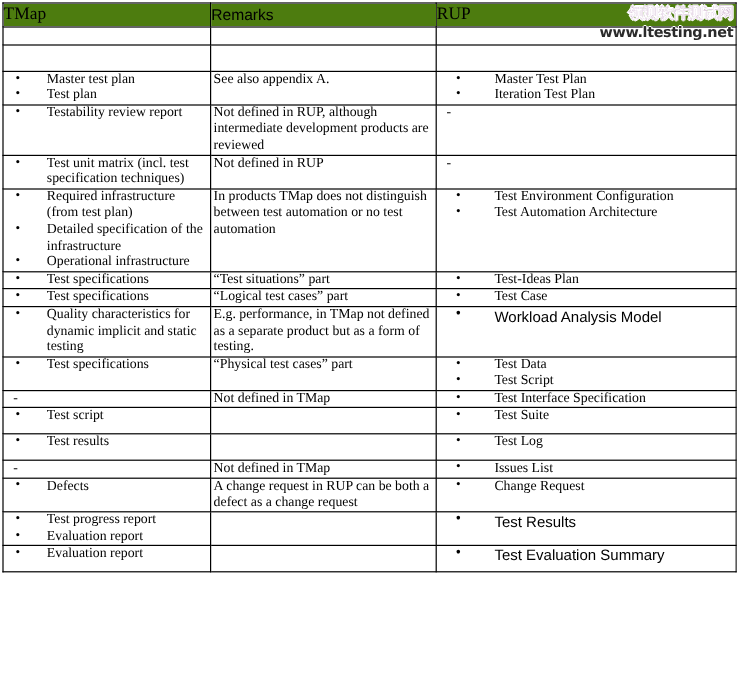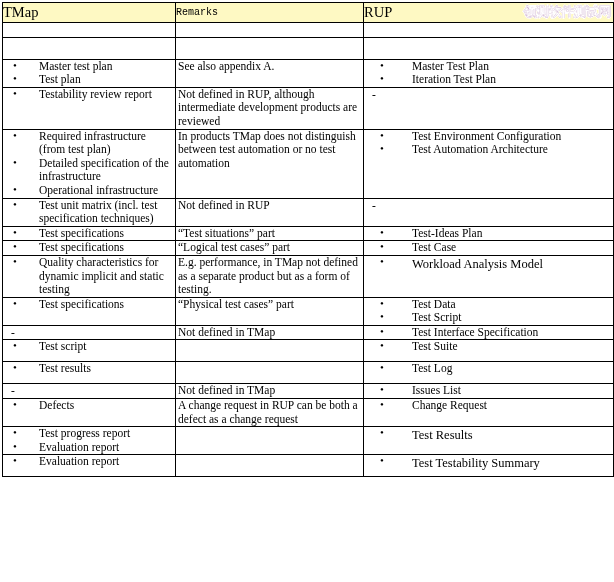--- a/index.html
+++ b/index.html
@@ -30,31 +30,31 @@
     font-weight: normal;
     text-align: left;
   }
 
   col.c-tmap   { width: 173px; }
   col.c-rem    { width: 188px; }
   col.c-rup    { width: 250px; }
 
   
   thead th {
-    background: #fef9c3;
+    background: #4d7c0f;
     height: 19px;
     font-size: 14.5px;
     line-height: 19px;
     padding: 0 0 0 8px;
     border: 1px solid #000000;
     white-space: nowrap;
     position: relative;
   }
   th.head-serif  { font-family: "Liberation Serif", "DejaVu Serif", serif; }
-  th.head-sans   { font-family: Liberation Mono, monospace; font-weight: bold; font-size: 10px; }
+  th.head-sans   { font-family: Liberation Sans, sans-serif; font-weight: bold; font-size: 13px; }
 
   
   td.cell {
     font-size: 11.5px;
     line-height: 13.6px;
     padding: 2px 3px 3px 3px;
   }
   td.cell.tmap { padding-left: 0; }
   td.cell.rup  { padding-left: 0; }
 
@@ -93,39 +93,39 @@
     padding: 0 2px 0 2px;
     font-family: Liberation Serif, serif;
   }
 
   
   .sans {
     font-family: "Liberation Sans", "DejaVu Sans", sans-serif;
     font-size: 12.5px;
     line-height: 16px;
   }
-  td.rup ul.bl > li.sans { line-height: 16px; font-family: Liberation Serif, serif; }
+  td.rup ul.bl > li.sans { line-height: 16px; }
 
   
   td.empty { height: 11px; }
   td.empty2 { height: 21px; }
 
   
   #watermark {
     position: absolute;
     right: 3px;
     top: 3px;
     width: 136px;
     text-align: right;
     pointer-events: none;
     z-index: 5;
   }
   #watermark .wm-cn {
     display: block;
-    font-family: Liberation Serif, serif;
+    font-family: Liberation Mono, monospace;
     font-weight: bold;
     font-size: 13px;
     line-height: 17px;
     letter-spacing: -0.5px;
     color: #701a75;
     -webkit-text-stroke: 0.3px #ffffff;
     text-shadow:
       1px 0 0 #ffffff, -1px 0 0 #ffffff,
       0 1px 0 #ffffff, 0 -1px 0 #ffffff;
   }
@@ -140,20 +140,21 @@
     text-shadow:
       1px 0 0 #ffffff, -1px 0 0 #ffffff,
       0 1px 0 #ffffff, 0 -1px 0 #ffffff;
   }
 </style>
 </head>
 <body>
 
 <div id="watermark">
   <span class="wm-cn">领测软件测试网</span>
+  <span class="wm-url">www.ltesting.net</span>
 </div>
 
 <table id="comparison-table">
   <colgroup>
     <col class="c-tmap">
     <col class="c-rem">
     <col class="c-rup">
   </colgroup>
   <thead>
     <tr>
@@ -201,53 +202,53 @@
         </td>
         <td class="cell rup">
           <ul class="bl">
             <li class="dash">-</li>
           </ul>
         </td>
       </tr>
       <tr>
         <td class="cell tmap">
           <ul class="bl">
+            <li class="bullet">Test unit matrix (incl. test specification techniques)</li>
+          </ul>
+        </td>
+        <td class="cell remarks">
+          <span class="txt">Not defined in RUP</span>
+        </td>
+        <td class="cell rup">
+          <ul class="bl">
+            <li class="dash">-</li>
+          </ul>
+        </td>
+      </tr>
+      <tr>
+        <td class="cell tmap">
+          <ul class="bl">
             <li class="bullet">Required infrastructure (from test plan)</li>
             <li class="bullet">Detailed specification of the infrastructure</li>
             <li class="bullet">Operational infrastructure</li>
           </ul>
         </td>
         <td class="cell remarks">
           <span class="txt">In products TMap does not distinguish between test automation or no test automation</span>
         </td>
         <td class="cell rup">
           <ul class="bl">
             <li class="bullet">Test Environment Configuration</li>
             <li class="bullet">Test Automation Architecture</li>
           </ul>
         </td>
       </tr>
       <tr>
         <td class="cell tmap">
           <ul class="bl">
-            <li class="bullet">Test unit matrix (incl. test specification techniques)</li>
-          </ul>
-        </td>
-        <td class="cell remarks">
-          <span class="txt">Not defined in RUP</span>
-        </td>
-        <td class="cell rup">
-          <ul class="bl">
-            <li class="dash">-</li>
-          </ul>
-        </td>
-      </tr>
-      <tr>
-        <td class="cell tmap">
-          <ul class="bl">
             <li class="bullet">Test specifications</li>
           </ul>
         </td>
         <td class="cell remarks">
           <span class="txt">“Test situations” part</span>
         </td>
         <td class="cell rup">
           <ul class="bl">
             <li class="bullet">Test-Ideas Plan</li>
           </ul>
@@ -394,18 +395,18 @@
         <td class="cell tmap">
           <ul class="bl">
             <li class="bullet">Evaluation report</li>
           </ul>
         </td>
         <td class="cell remarks empty2">
           <span class="txt">&nbsp;</span>
         </td>
         <td class="cell rup">
           <ul class="bl">
-            <li class="bullet sans">Test Testability Summary</li>
+            <li class="bullet sans">Test Evaluation Summary</li>
           </ul>
         </td>
       </tr>
     </tbody>
 </table>
 
 </body></html>

